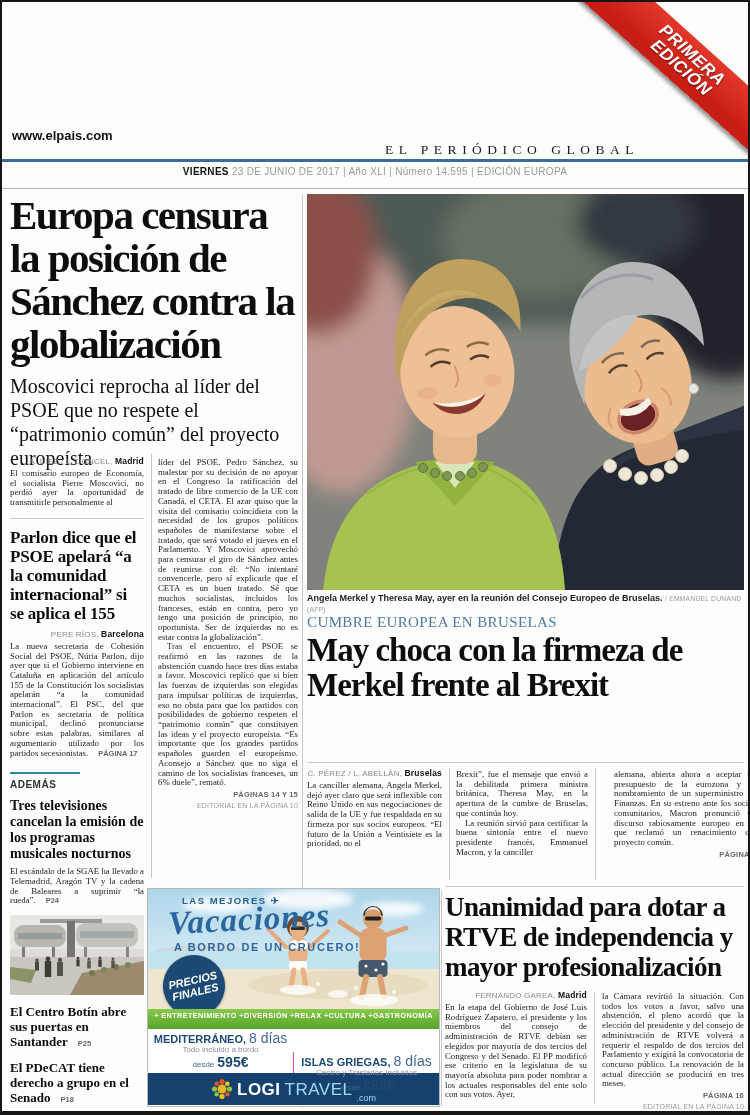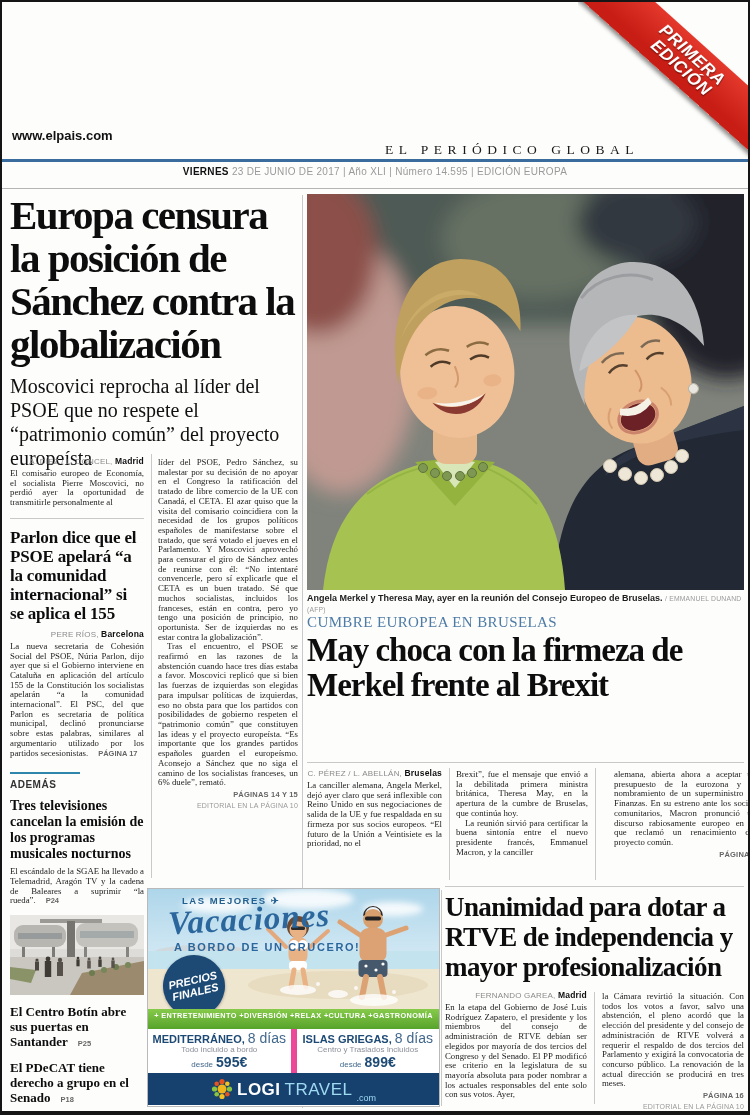--- a/index.html
+++ b/index.html
@@ -62,21 +62,21 @@
   .ad-crucero{ position:absolute; top:53px; left:26px; font:700 11px/1 "Liberation Sans", sans-serif;
       color:#2b679c; letter-spacing:1.6px;}
   .ad-badge{ position:absolute; left:15px; top:66px; width:62px; height:62px; border-radius:50%;
       background:#1d4a75; color:#fff; transform:rotate(-13deg); display:flex; flex-direction:column;
       align-items:center; justify-content:center; font:700 italic 11px/12px "Liberation Sans", sans-serif;
       box-shadow:0 1px 3px rgba(0,0,0,.3);}
   .ad-ribbon{ height:20px; background:linear-gradient(180deg,#86ca4a,#57a32b); color:#fff;
       font:700 7.3px/14px "Liberation Sans", sans-serif; text-align:center; letter-spacing:.4px;}
   .ad-offers{ display:flex; height:44px; background:#fff; }
   .ad-offer{ flex:1; text-align:center; padding-top:3px; font-family:"Liberation Sans", sans-serif;}
-  .ad-offer + .ad-offer{ border-left:6px solid #ec4899; }
+  .ad-offer + .ad-offer{ border-left:1px solid #ec4899;margin-top:23px; }
   .ad-ot{ font:700 11px/12px "Liberation Sans", sans-serif; color:#1d4a75;}
   .ad-ot .days{ font-weight:400; font-size:14px; color:#42688c;}
   .ad-od{ font:400 8px/10px "Liberation Sans", sans-serif; color:#8a8f9a;}
   .ad-op{ font:700 14px/15px "Liberation Sans", sans-serif; color:#1d4a75;}
   .ad-op .from{ font-weight:400; font-size:8px; color:#42688c; margin-right:3px;}
   .ad-navy{ height:32px; background:#16406d; display:flex; align-items:center; justify-content:center; gap:4px;}
   .ad-brand-b{ font:700 17px/1 "Liberation Sans", sans-serif; color:#fff; letter-spacing:.5px;}
   .ad-brand-l{ font:400 17px/1 "Liberation Sans", sans-serif; color:#9fd9f2; letter-spacing:.5px;}
   .ad-brand-tld{ font:400 9px/1 "Liberation Sans", sans-serif; color:#9fd9f2; align-self:flex-end; padding-bottom:2px;}
   .ad-disclaimer{ font:400 6.5px/9px "Liberation Sans", sans-serif; color:#7aa0c0; text-align:center;}

